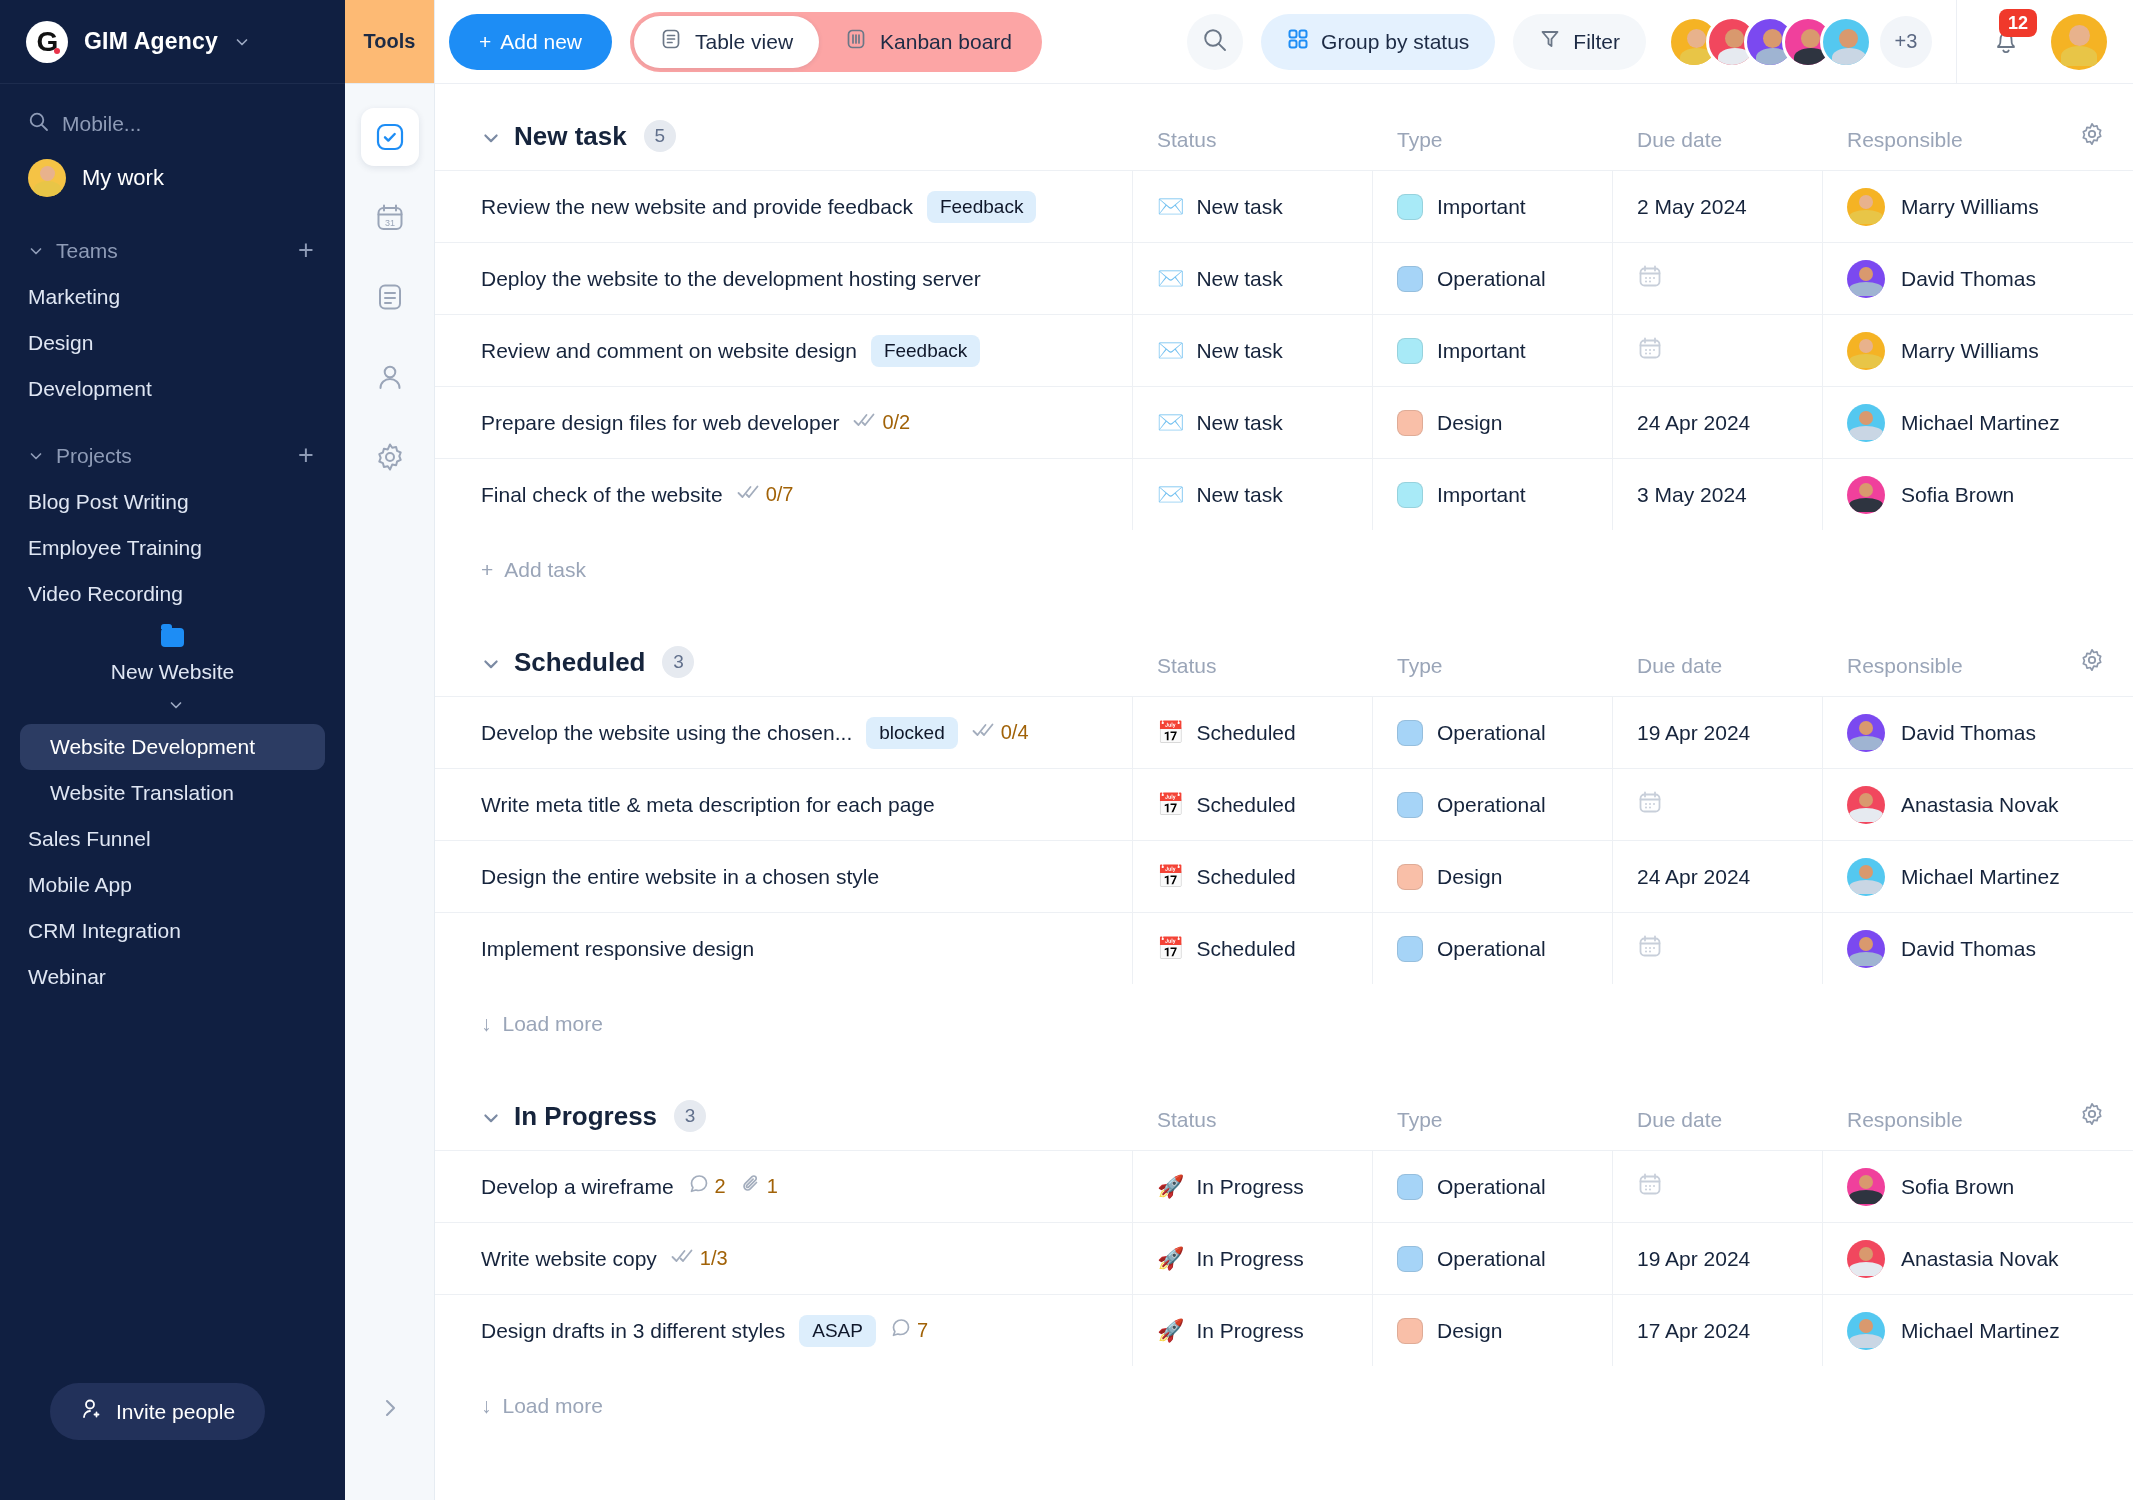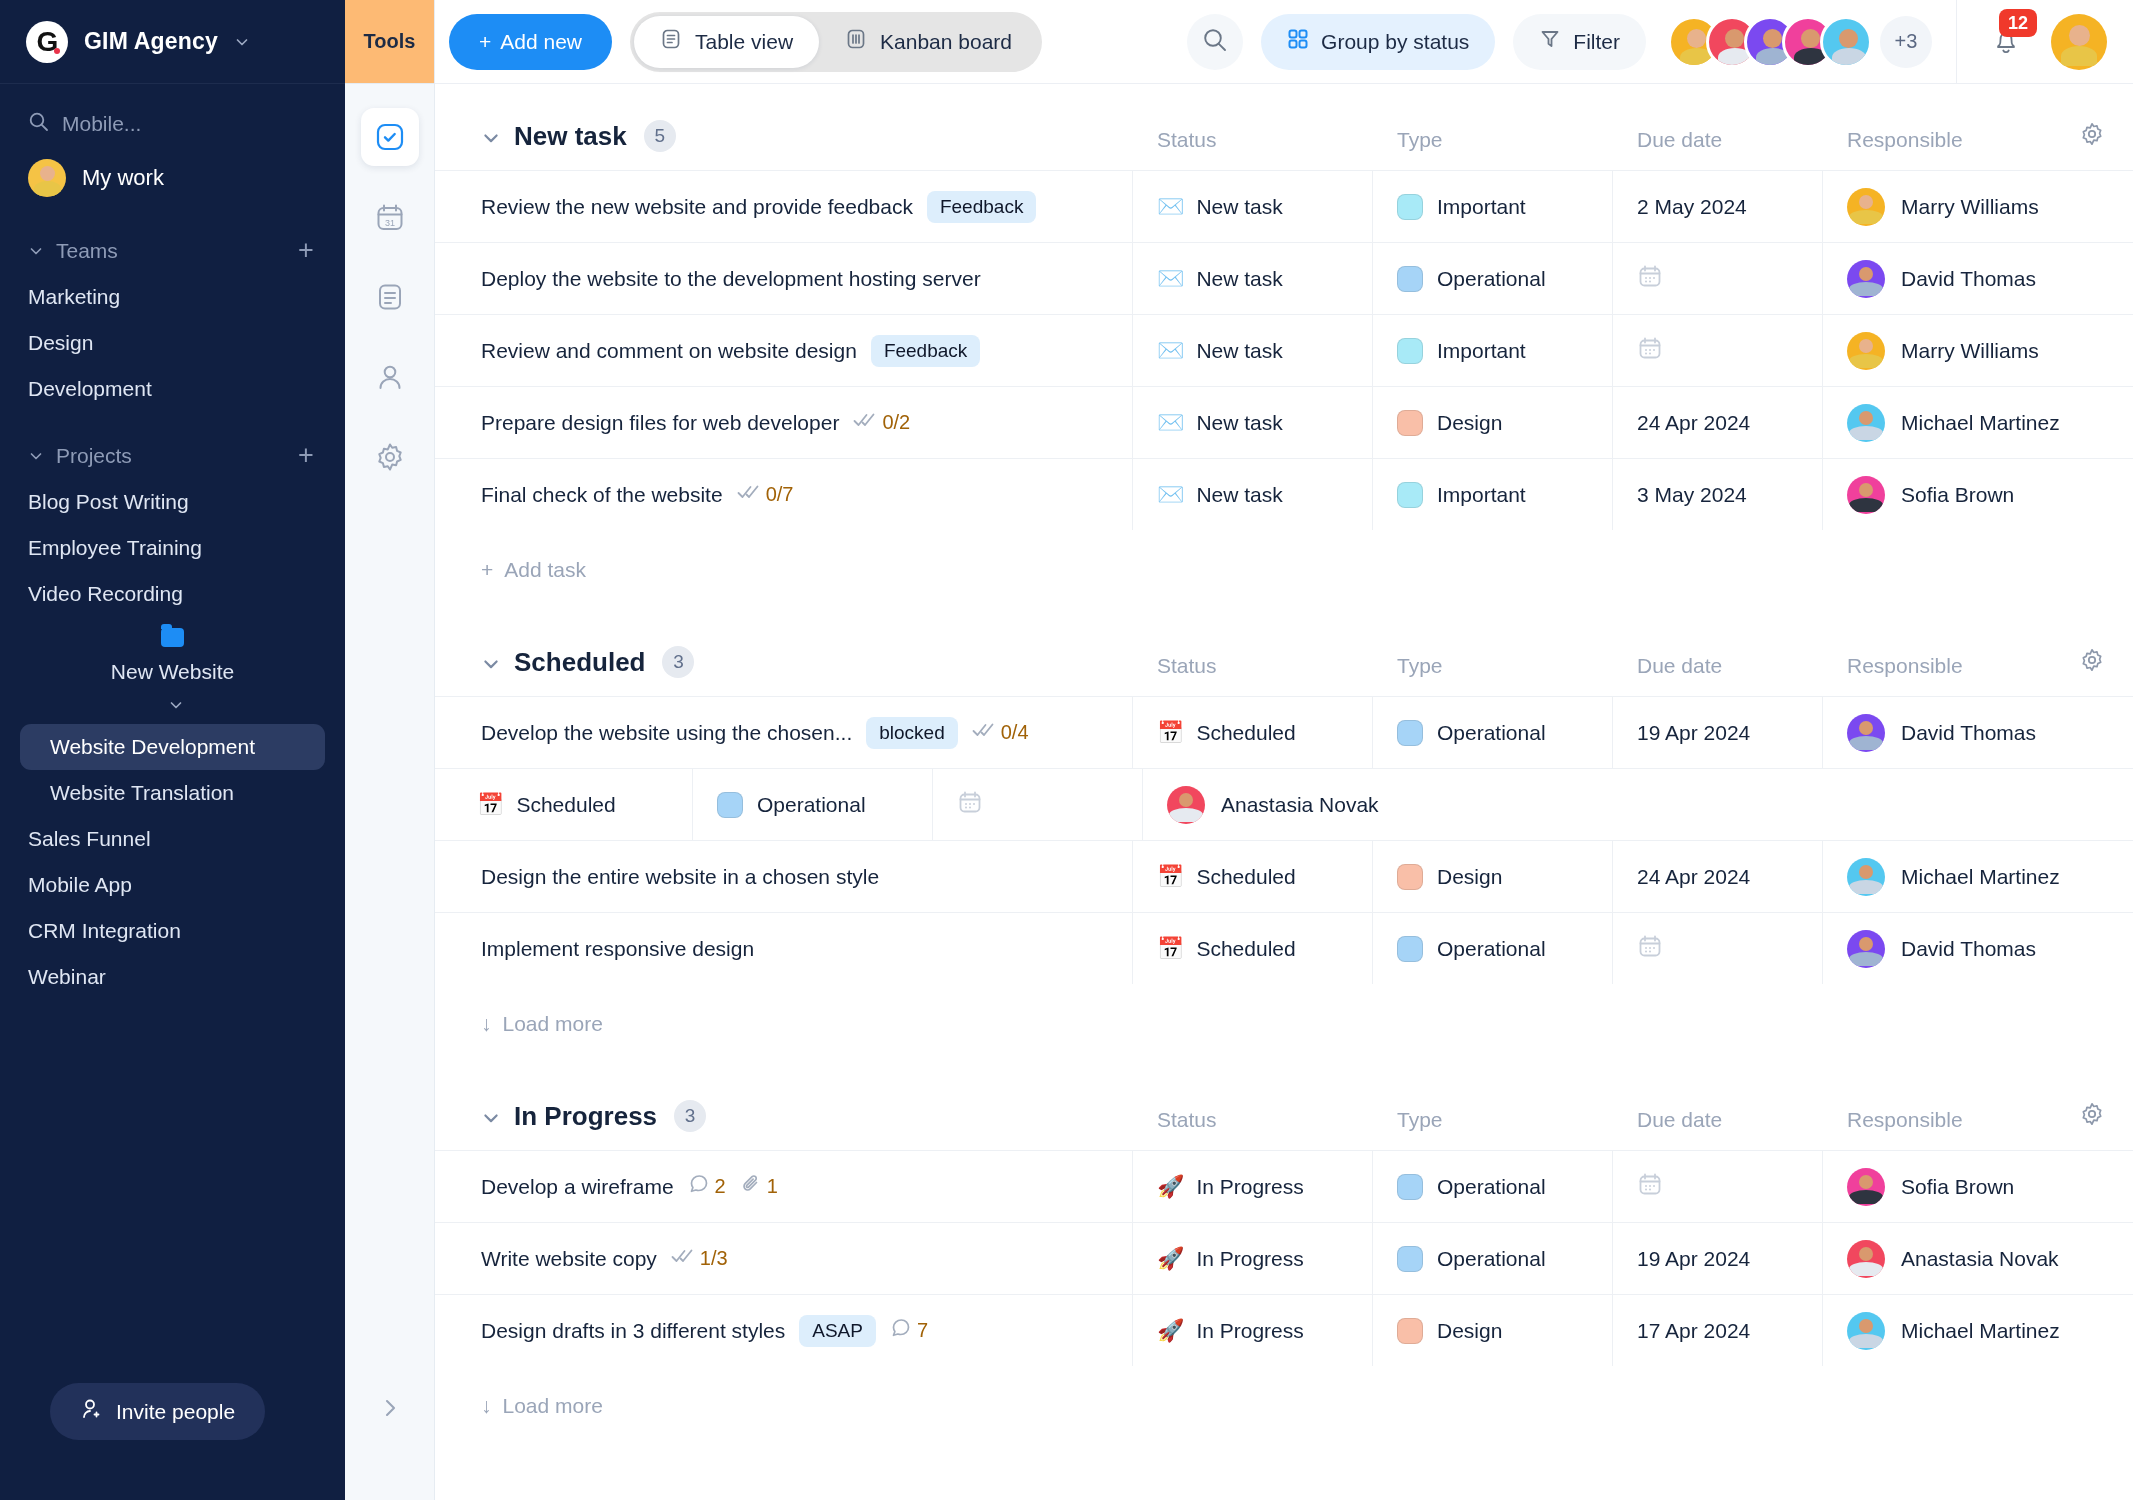--- a/index.html
+++ b/index.html
@@ -130,21 +130,21 @@
     padding: 0 0 0 14px; border-bottom: 1px solid #eceff4; background: #fff;
     flex: 0 0 84px;
   }
   .btn-add {
     background: #1d8df5; color: #fff; border: none; border-radius: 30px;
     height: 56px; padding: 0 30px; font-size: 21px; font-family: inherit;
     display: flex; align-items: center; gap: 9px; cursor: pointer;
     margin-right: 18px;
   }
   .seg {
-    display: flex; align-items: center; background: #e5e5e5;
+    display: flex; align-items: center; background: #fca5a5;
     border-radius: 30px; padding: 4px; height: 60px; margin-right: 20px;
   }
   .seg-item {
     display: flex; align-items: center; gap: 13px;
     padding: 0 26px; height: 52px; border-radius: 26px;
     font-size: 21px; color: #1d2b45; cursor: pointer; white-space: nowrap;
   }
   .seg-item.active { background: #ffffff; box-shadow: 0 1px 5px rgba(20,40,80,.10); }
 
   .tb-spacer { flex: 1 1 auto; min-width: 10px; }
@@ -693,20 +693,23 @@
             </div>
             <div class="cell r-resp">
               <span class="av" style="width:38px;height:38px;background:#7b49f0">
                 <span class="head" style="width:14px;height:14px;background:#d9996e;left:12px;top:7px;"></span>
                 <span class="body" style="width:34px;height:14px;background:#9fb4d2;left:2px;top:22px;"></span>
               </span>
               <span>David Thomas</span>
             </div>
           </div>
           <div class="row">
+            <div class="cell r-name">
+              <span>Write meta title &amp; meta description for each page</span>
+            </div>
             <div class="cell r-status">
               <span class="emoji">📅</span>
               <span>Scheduled</span>
             </div>
             <div class="cell r-type">
               <span class="sq" style="background:#a6d4f7;border:1px solid rgba(0,0,0,.10);"></span>
               <span>Operational</span>
             </div>
             <div class="cell r-due">
               <span><svg width="26" height="26" viewBox="0 0 26 26" fill="none">

